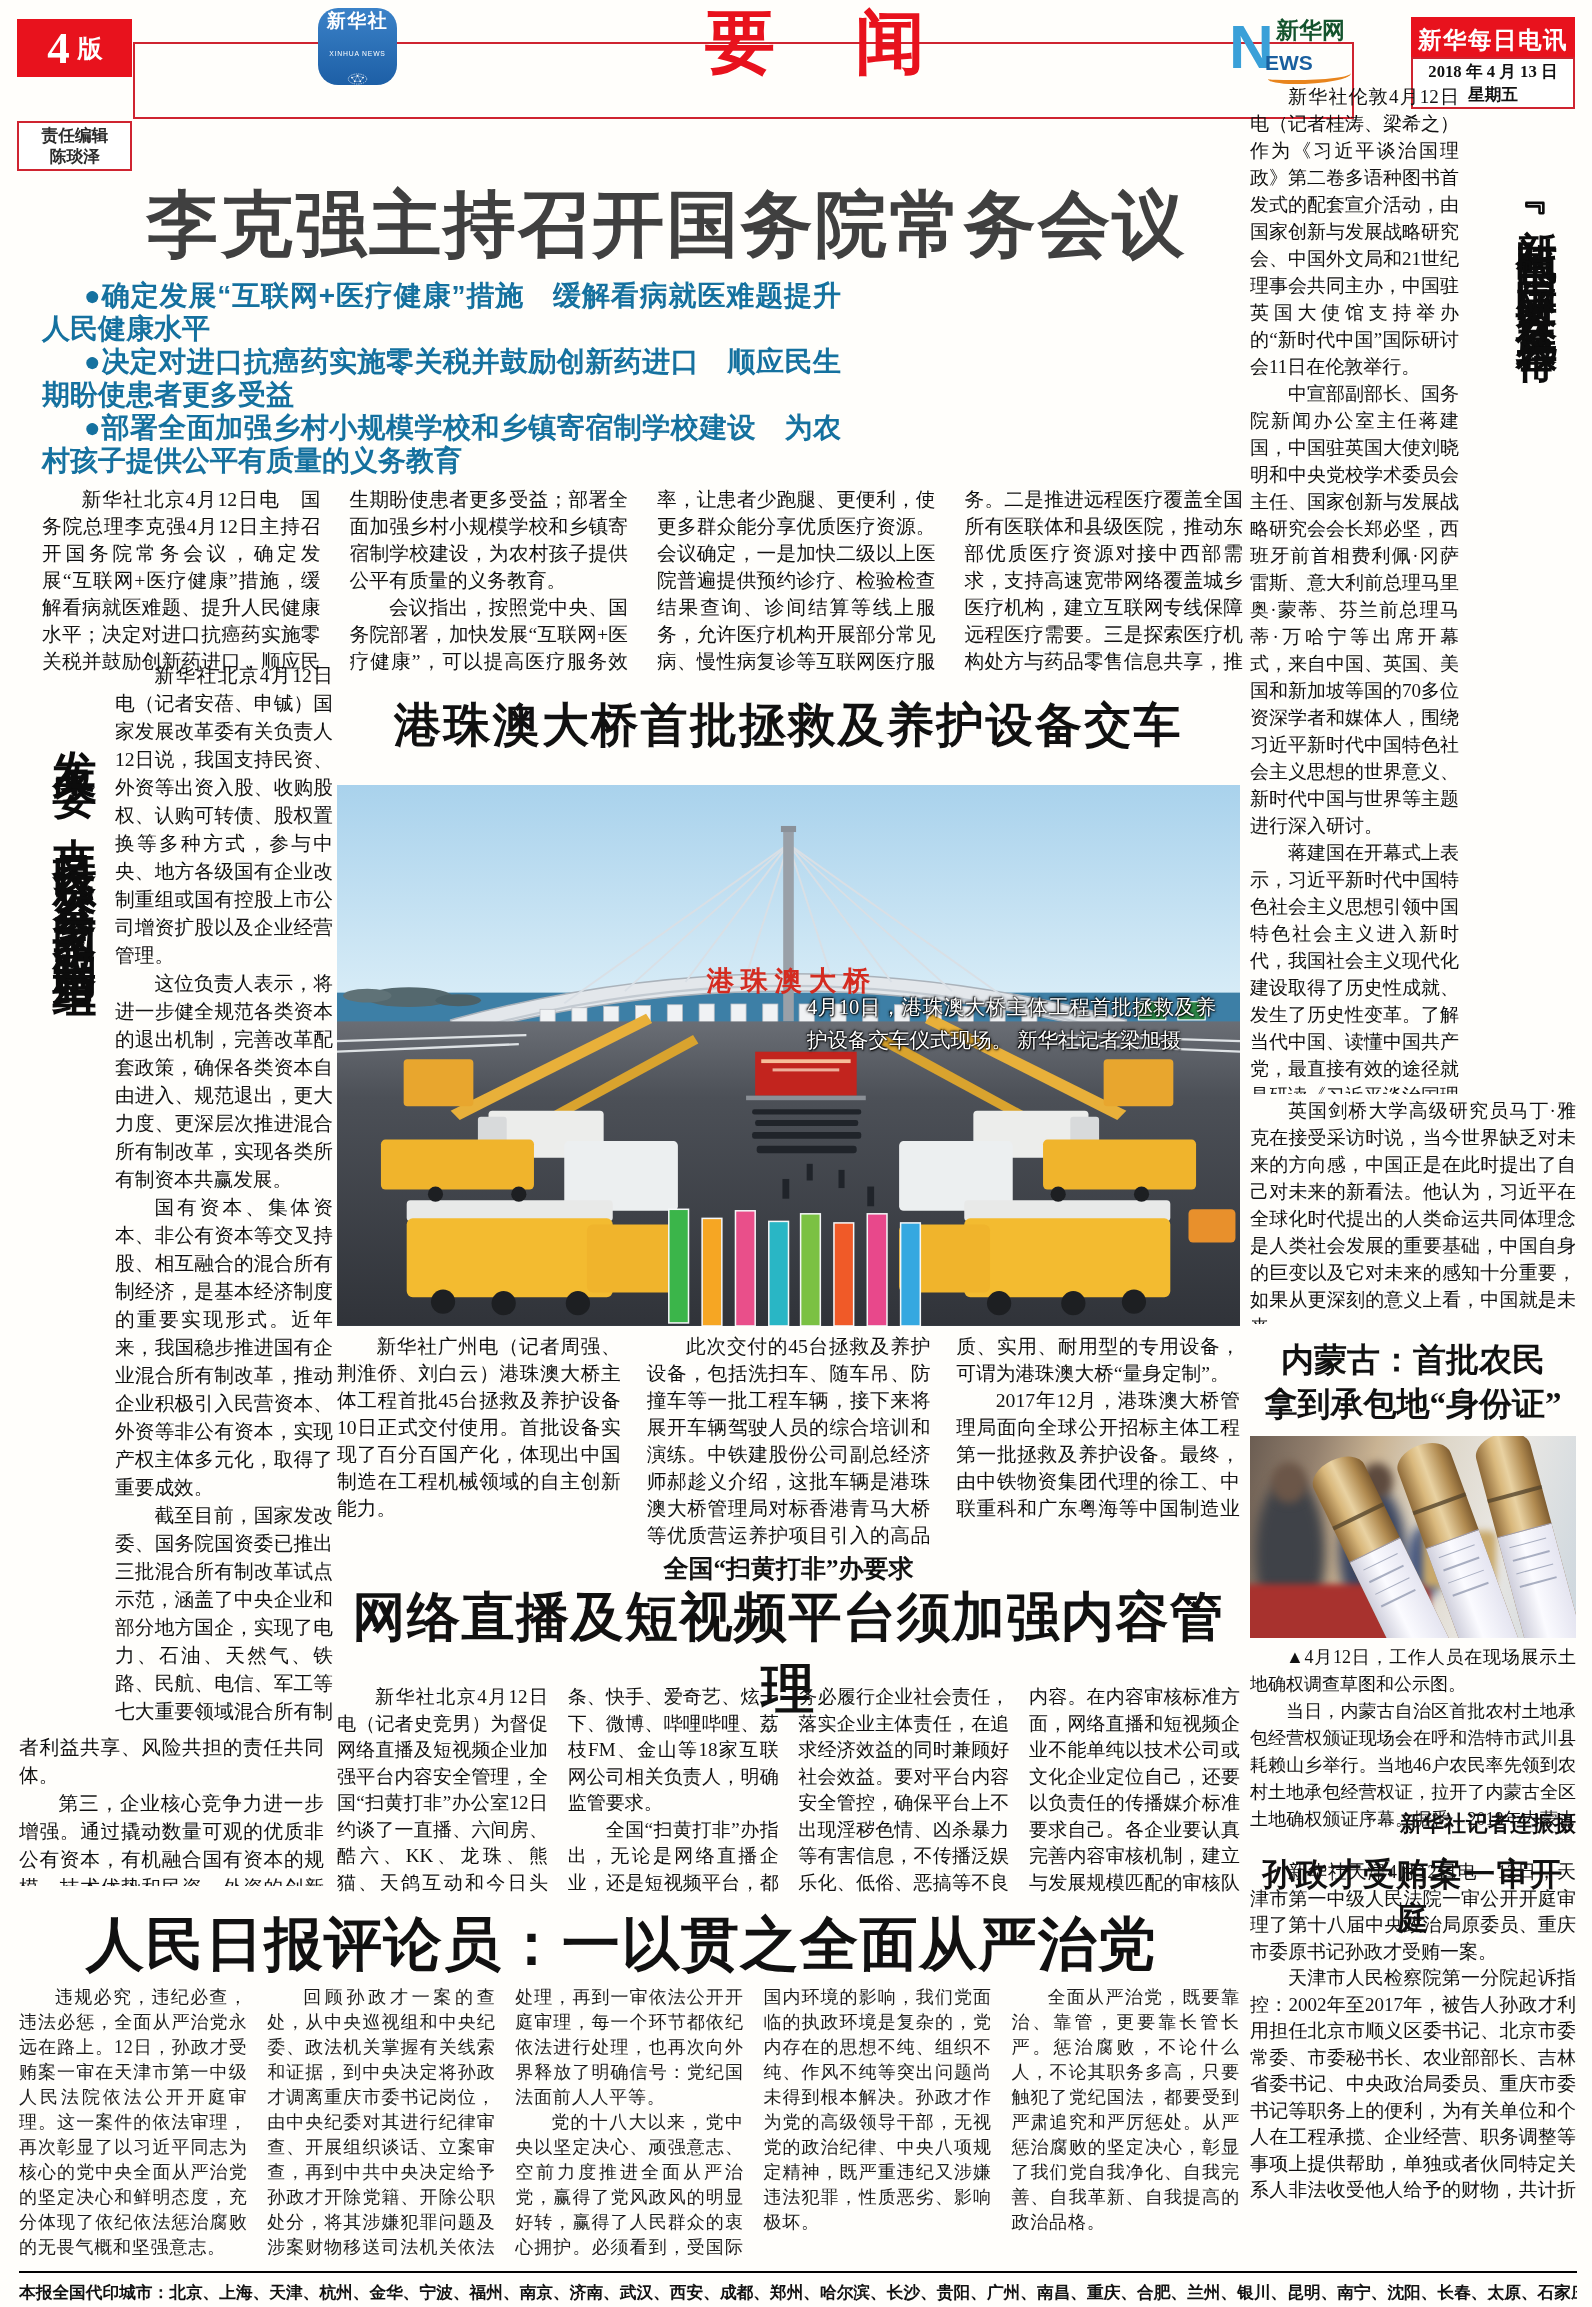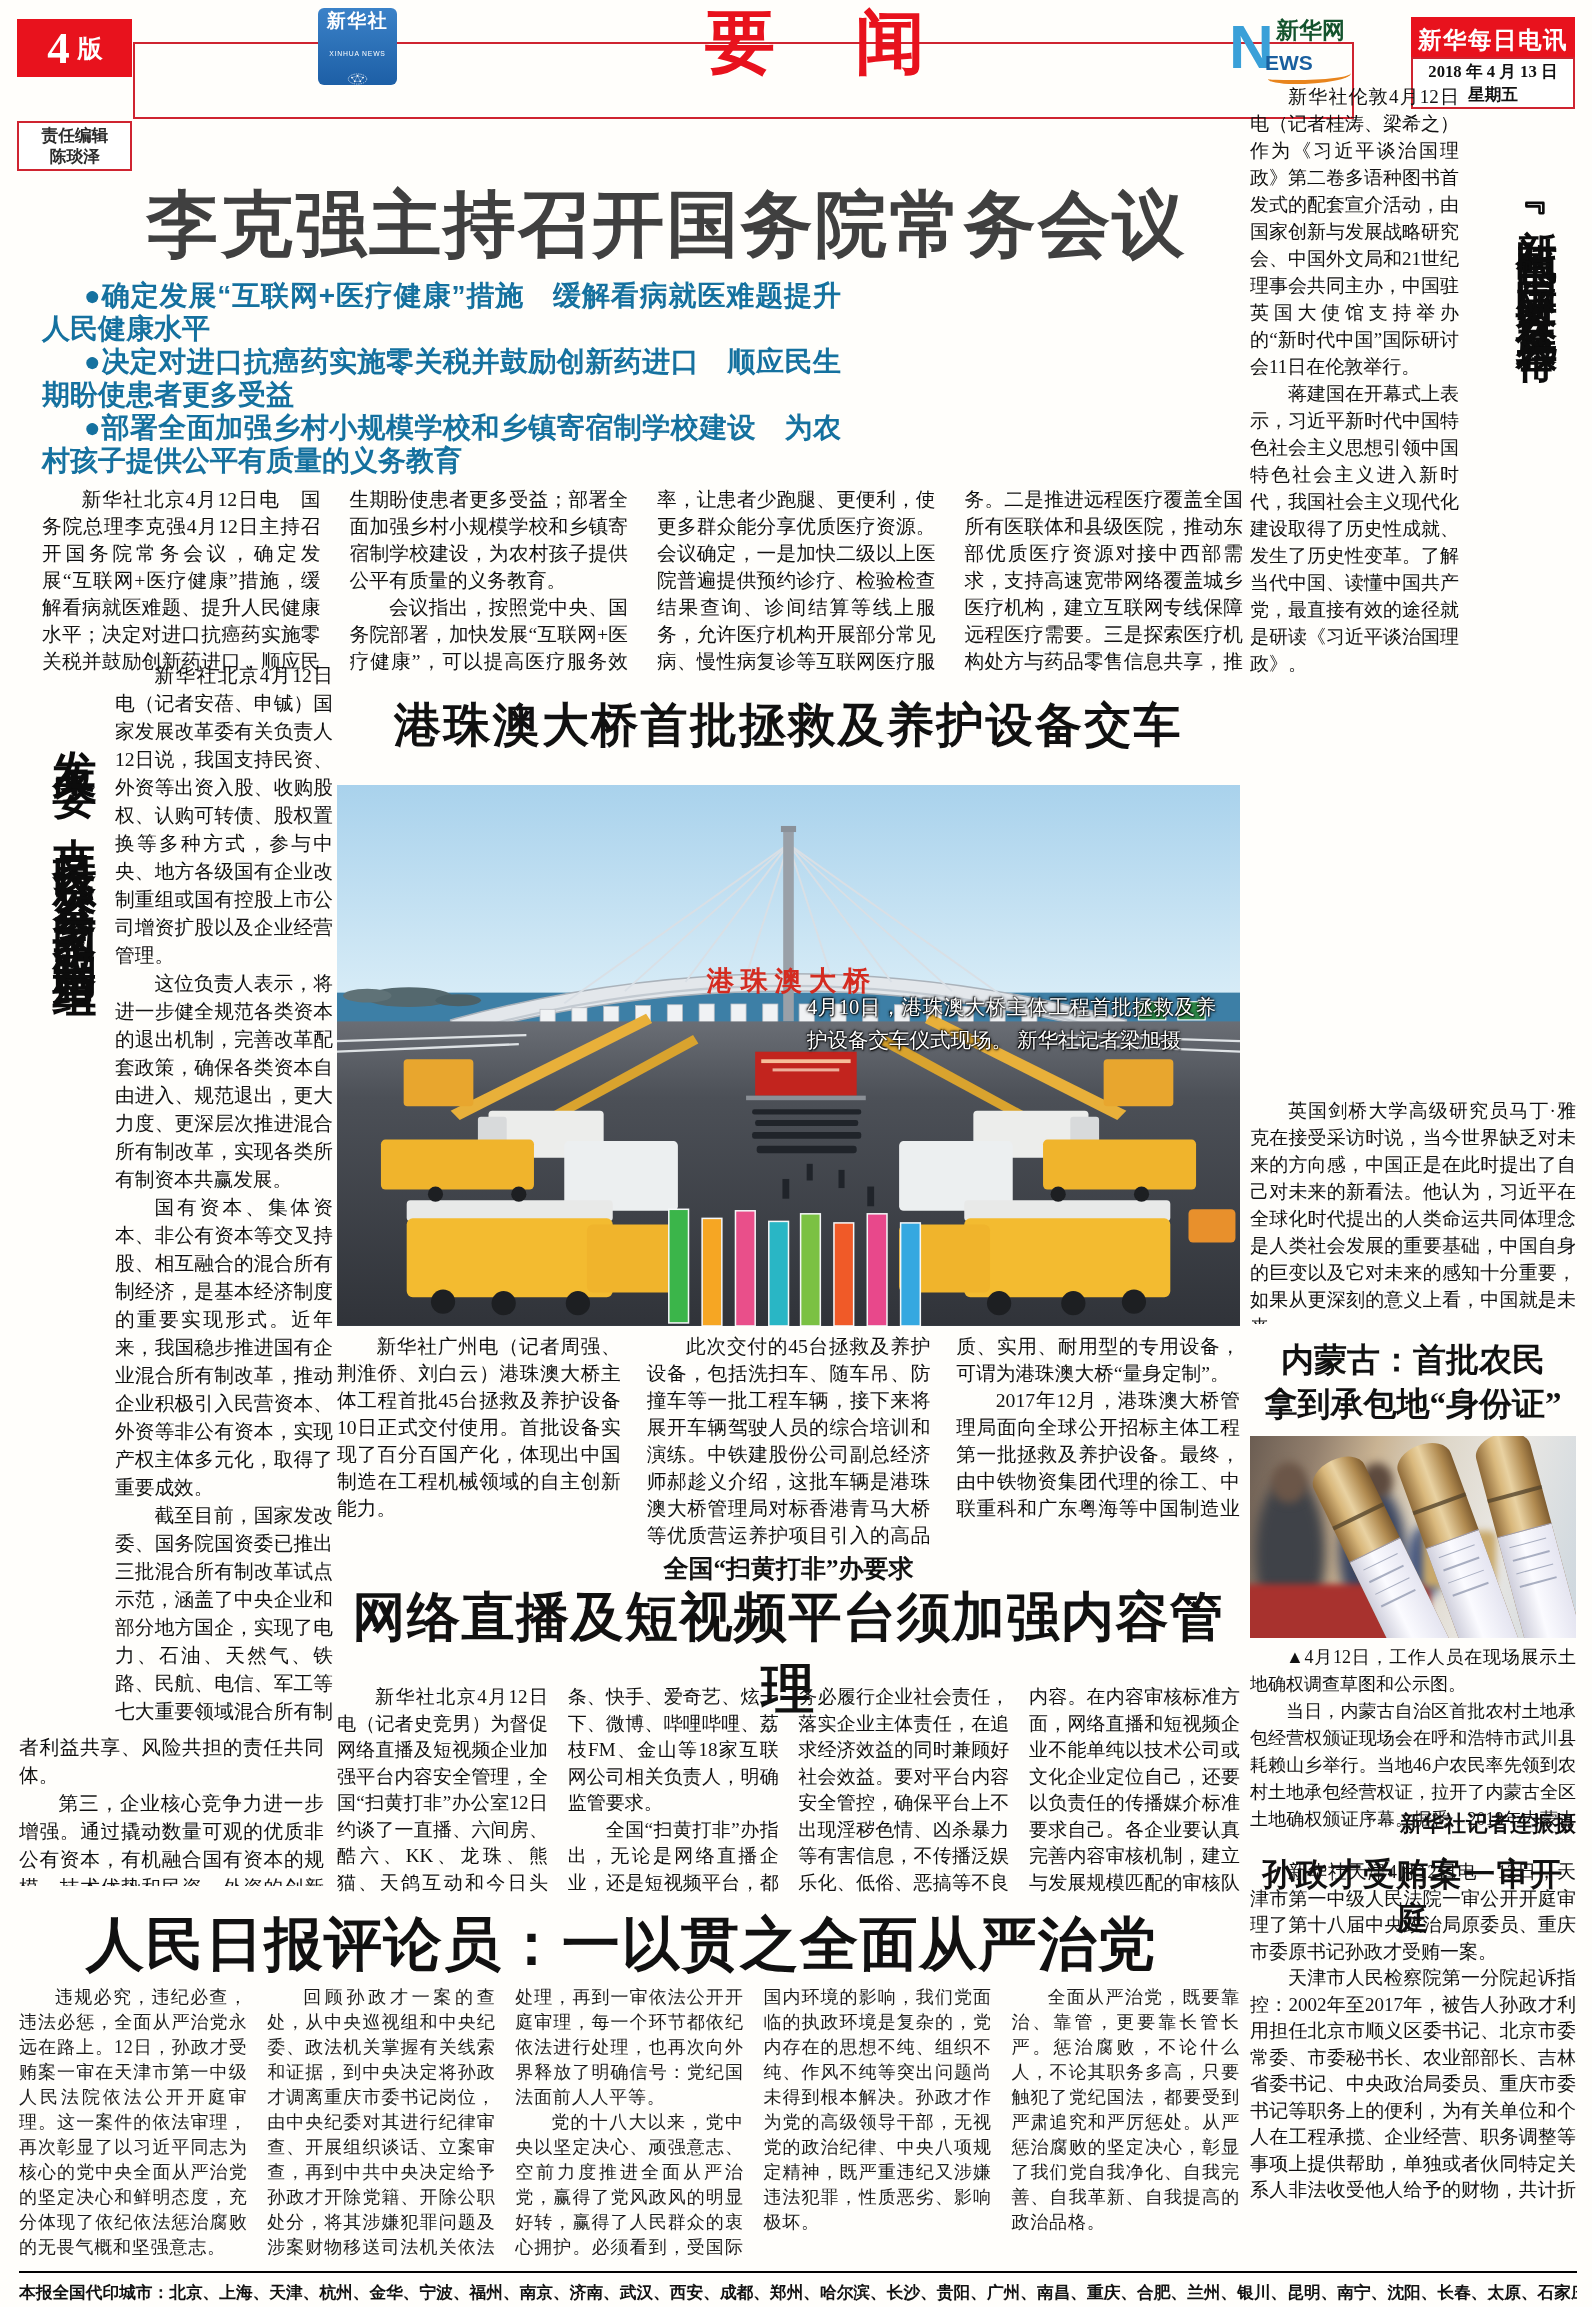--- a/index.html
+++ b/index.html
@@ -11,21 +11,21 @@
   p{margin:0;text-indent:2em;}
   
   .hdr-rect{left:133px;top:42px;width:1221px;height:77px;border:2.3px solid #cf2430;}
   .page-badge{left:17.4px;top:19px;width:115px;height:58px;background:#e8121d;color:#fff;
               display:flex;align-items:center;justify-content:center;gap:7.6px;}
   .page-badge .num{font-size:45px;font-weight:900;}
   .page-badge .ban{font-size:25px;font-weight:700;}
   .editor-box{left:17.4px;top:77px;width:115px;height:50px;border:2.3px solid #cf2430;background:#fff;
               display:flex;flex-direction:column;align-items:center;justify-content:center;
               font-size:16.7px;font-weight:700;line-height:21px;color:#2b2b2b;margin-top:44px;}
-  .xh-icon{left:318px;top:7.6px;width:79px;height:77px;border-radius:6px;
+  .xh-icon{left:318px;top:7.6px;width:79px;height:77px;border-radius:20px;
            background:linear-gradient(180deg,#3b82c8,#1d5fa6);color:#fff;display:flex;
            flex-direction:column;align-items:center;justify-content:center;gap:16px;}
   .xh-icon .cn{font-size:19px;font-weight:700;letter-spacing:1.5px;}
   .xh-icon .en{font-size:6.8px;letter-spacing:0.8px;font-family:"Liberation Sans",sans-serif;}
   .section-title{left:705px;top:0;width:220px;height:85px;display:flex;justify-content:space-between;
                  align-items:center;font-size:70px;font-weight:900;color:#e8121d;}
   .xhnet{left:1229px;top:9px;width:136px;height:77px;}
   .xhnet .n{position:absolute;left:0;top:1.5px;font-size:62px;font-weight:900;color:#3aa0d8;
             font-family:"Liberation Sans",sans-serif;}
   .xhnet .ews{position:absolute;left:36px;top:42px;font-size:21px;font-weight:900;color:#1a5f9e;
@@ -313,20 +313,21 @@
 
   <div class="abs porn-kicker center">全国“扫黄打非”办要求</div>
   <div class="abs porn-headline center">网络直播及短视频平台须加强内容管理</div>
   <div class="abs porn-body">
       <p>新华社北京4月12日电（记者史竞男）为督促网络直播及短视频企业加强平台内容安全管理，全国“扫黄打非”办公室12日约谈了一直播、六间房、酷六、KK、龙珠、熊猫、天鸽互动和今日头条、快手、爱奇艺、炫一下、微博、哔哩哔哩、荔枝FM、金山等18家互联网公司相关负责人，明确监管要求。</p>
       <p>全国“扫黄打非”办指出，无论是网络直播企业，还是短视频平台，都务必履行企业社会责任，落实企业主体责任，在追求经济效益的同时兼顾好社会效益。要对平台内容安全管控，确保平台上不出现淫秽色情、凶杀暴力等有害信息，不传播泛娱乐化、低俗、恶搞等不良内容。在内容审核标准方面，网络直播和短视频企业不能单纯以技术公司或文化企业定位自己，还要以负责任的传播媒介标准要求自己。各企业要认真完善内容审核机制，建立与发展规模匹配的审核队伍，加大内容审核力度，及时调整审核重点，改善内容推荐算法。此外，加强主播队伍管理，完善身份认证体系，加大对妨碍未成年人健康成长内容的清理整治力度。</p>
     </div>
 
   <div class="abs london-body">
       <p>新华社伦敦4月12日电（记者桂涛、梁希之）作为《习近平谈治国理政》第二卷多语种图书首发式的配套宣介活动，由国家创新与发展战略研究会、中国外文局和21世纪理事会共同主办，中国驻英国大使馆支持举办的“新时代中国”国际研讨会11日在伦敦举行。</p>
+      <p>中宣部副部长、国务院新闻办公室主任蒋建国，中国驻英国大使刘晓明和中央党校学术委员会主任、国家创新与发展战略研究会会长郑必坚，西班牙前首相费利佩·冈萨雷斯、意大利前总理马里奥·蒙蒂、芬兰前总理马蒂·万哈宁等出席开幕式，来自中国、英国、美国和新加坡等国的70多位资深学者和媒体人，围绕习近平新时代中国特色社会主义思想的世界意义、新时代中国与世界等主题进行深入研讨。</p>
       <p>蒋建国在开幕式上表示，习近平新时代中国特色社会主义思想引领中国特色社会主义进入新时代，我国社会主义现代化建设取得了历史性成就、发生了历史性变革。了解当代中国、读懂中国共产党，最直接有效的途径就是研读《习近平谈治国理政》。</p>
     </div>
   <div class="abs london-vtitle sans">『新时代中国』国际研讨会在伦敦举行</div>
   <div class="abs london-body2">
       <p>英国剑桥大学高级研究员马丁·雅克在接受采访时说，当今世界缺乏对未来的方向感，中国正是在此时提出了自己对未来的新看法。他认为，习近平在全球化时代提出的人类命运共同体理念是人类社会发展的重要基础，中国自身的巨变以及它对未来的感知十分重要，如果从更深刻的意义上看，中国就是未来。</p>
     </div>
 
   <div class="abs im-headline center">
     <div>内蒙古：首批农民</div>
     <div>拿到承包地“身份证”</div>

